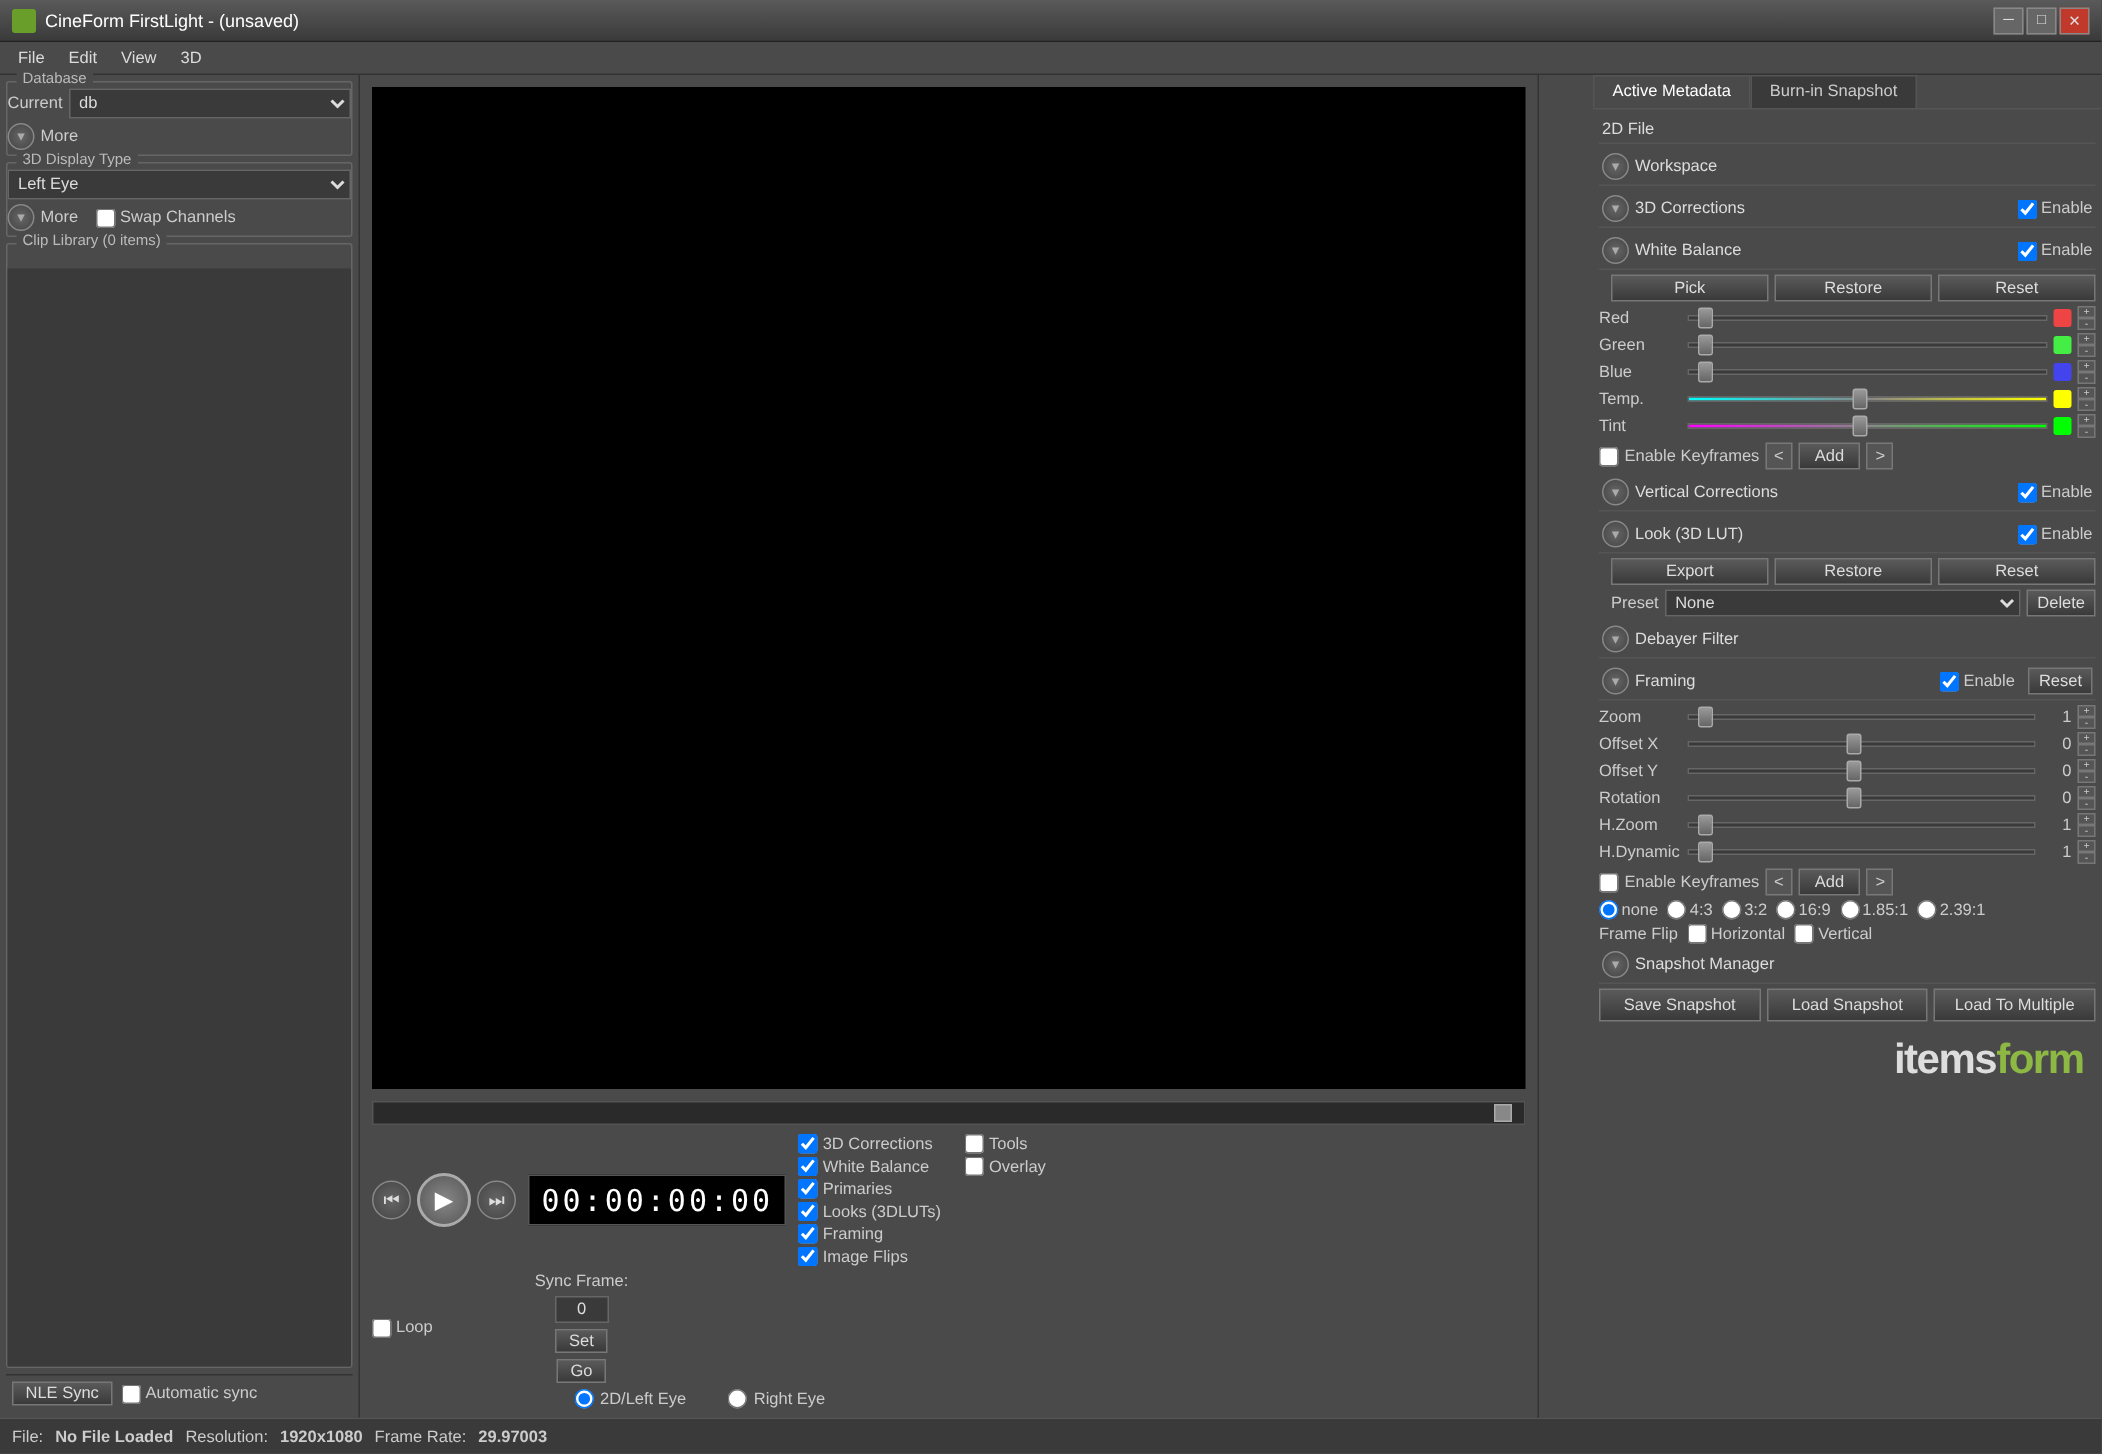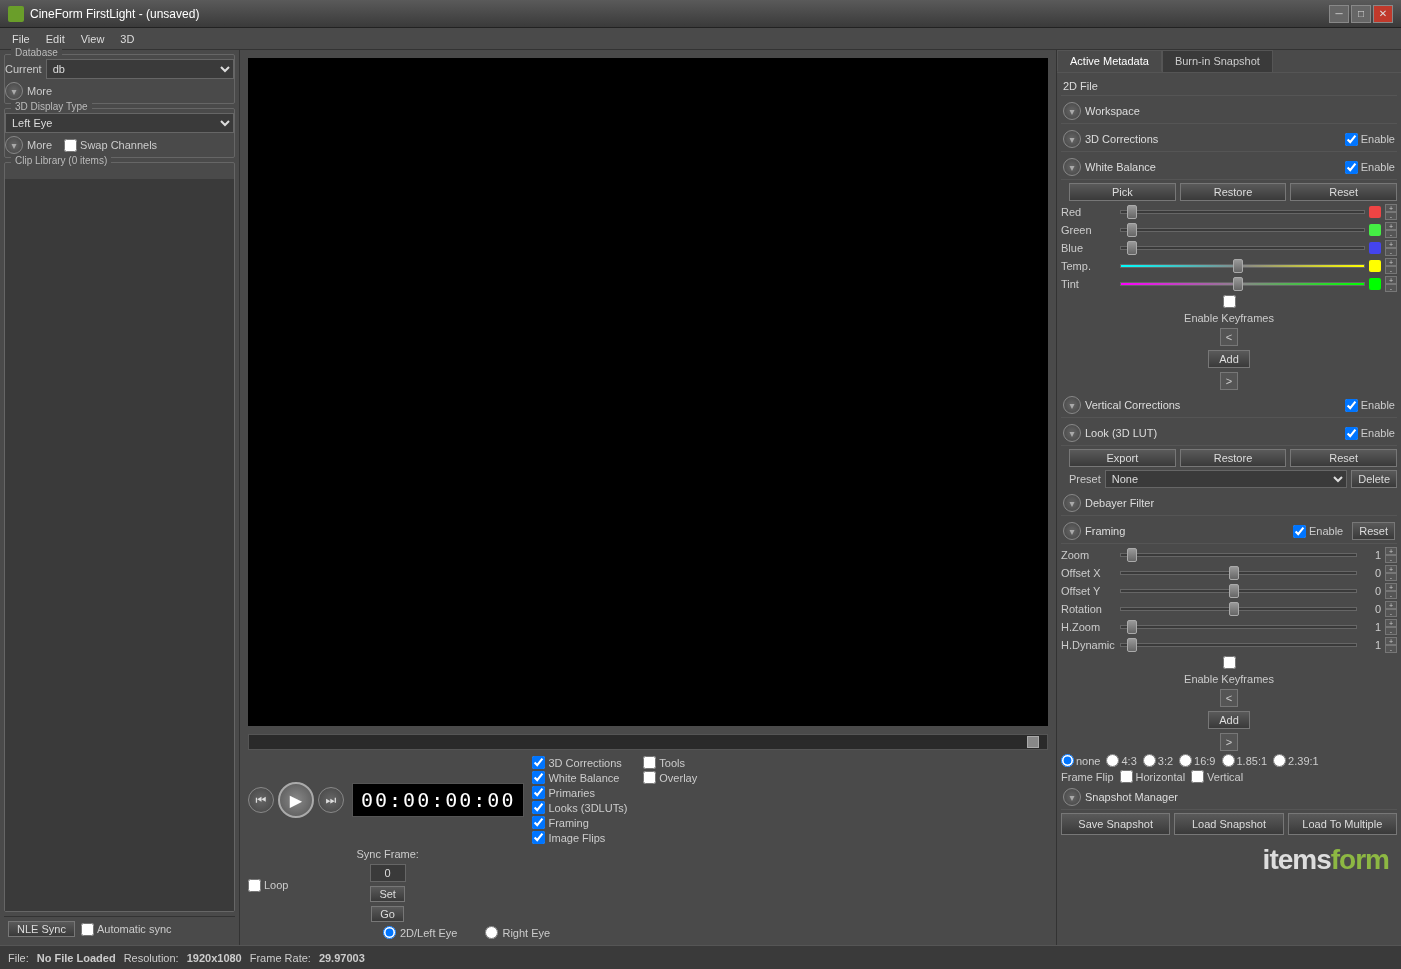--- a/index.html
+++ b/index.html
@@ -240,25 +240,26 @@
       text-align: center;
       height: 18px;
       font-size: 11px;
     }
     .radio-group {
       display: flex;
       align-items: center;
       gap: 4px;
     }
     .right-panel {
-      width: 345px;
+      width: 376px;
       background: #4a4a4a;
       border-left: 1px solid #333;
       display: flex;
       flex-direction: column;
+      padding-left: 36px;
     }
     .tab-bar {
       display: flex;
       border-bottom: 1px solid #555;
     }
     .tab {
       padding: 4px 12px;
       background: #3a3a3a;
       border: 1px solid #555;
       border-bottom: none;
@@ -325,21 +326,21 @@
       width: 12px; height: 8px;
       background: #555;
       border: 1px solid #777;
       font-size: 7px;
       cursor: pointer;
       display: flex; align-items: center; justify-content: center;
       color: #ccc;
       line-height: 1;
     }
     .keyframe-row {
-      display: flex; align-items: center; gap: 4px; margin: 3px 0; flex-direction: column;
+      display: flex; align-items: center; gap: 4px; margin: 3px 0;
     }
     .kf-btn {
       width: 18px; height: 18px;
       background: #555;
       border: 1px solid #777;
       color: #ccc;
       font-size: 11px;
       cursor: pointer;
       display: flex; align-items: center; justify-content: center;
     }

